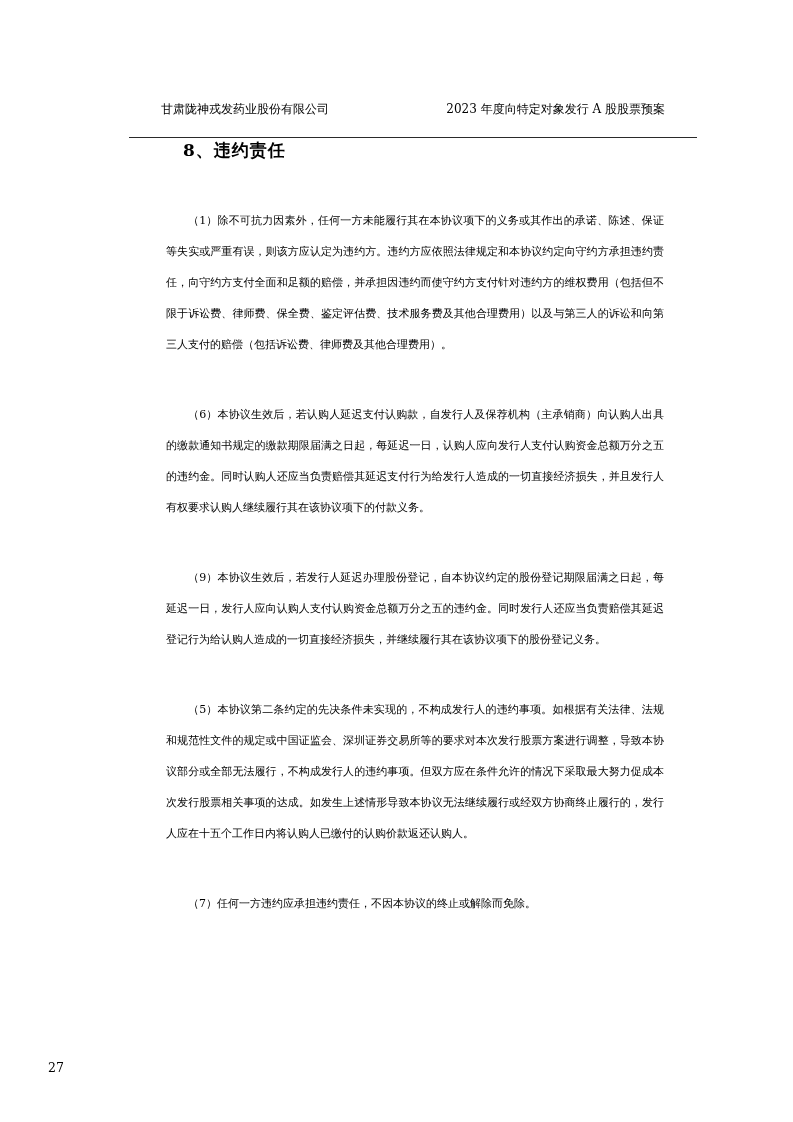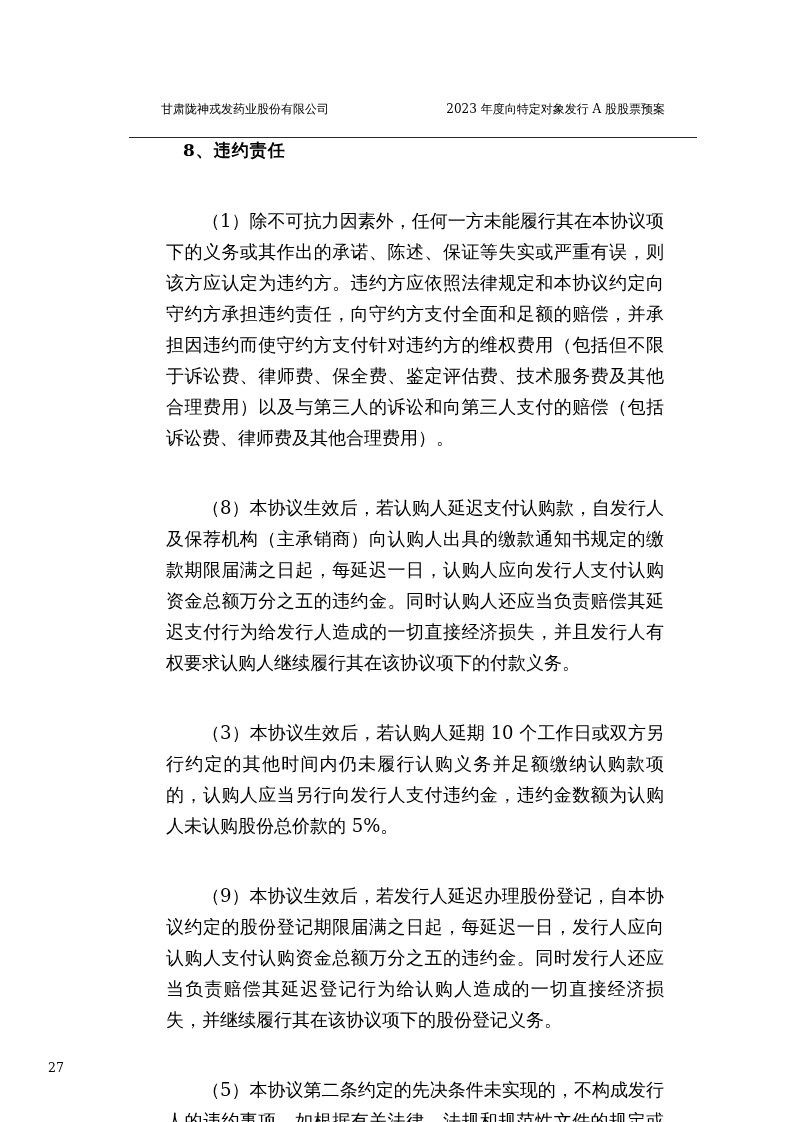--- a/index.html
+++ b/index.html
@@ -39,21 +39,21 @@
   }
   .section-heading {
     font-weight: bold;
     font-size: 17px;
     line-height: 22px;
     padding-left: 33px;
     margin-bottom: 12px;
     letter-spacing: 1px;
   }
   .para {
-    font-size: 18px;
+    font-size: 11px;
     line-height: 31px;
     text-align: justify;
     text-justify: inter-ideograph;
     text-indent: 2em;
     margin-top: 7px;
     word-break: break-all;
   }
   .footer {
     position: absolute;
     left: 0;
@@ -68,22 +68,21 @@
 <div class="page">
 
   <div class="header">
     <span>甘肃陇神戎发药业股份有限公司</span>
     <span>2023 年度向特定对象发行 A 股股票预案</span>
   </div>
 
   <div class="content">
     <div class="section-heading">8、违约责任</div>
     <p class="para">（1）除不可抗力因素外，任何一方未能履行其在本协议项下的义务或其作出的承诺、陈述、保证等失实或严重有误，则该方应认定为违约方。违约方应依照法律规定和本协议约定向守约方承担违约责任，向守约方支付全面和足额的赔偿，并承担因违约而使守约方支付针对违约方的维权费用（包括但不限于诉讼费、律师费、保全费、鉴定评估费、技术服务费及其他合理费用）以及与第三人的诉讼和向第三人支付的赔偿（包括诉讼费、律师费及其他合理费用）。</p>
-    <p class="para">（8）本协议生效后，若认购人延迟支付认购款，自发行人及保荐机构（主承销商）向认购人出具的缴款通知书规定的缴款期限届满之日起，每延迟一日，认购人应向发行人支付认购资金总额万分之五的违约金。同时认购人还应当负责赔偿其延迟支付行为给发行人造成的一切直接经济损失，并且发行人有权要求认购人继续履行其在该协议项下的付款义务。</p>
-    <p class="para">（3）本协议生效后，若认购人延期 10 个工作日或双方另行约定的其他时间内仍未履行认购义务并足额缴纳认购款项的，认购人应当另行向发行人支付违约金，违约金数额为认购人未认购股份总价款的 5%。</p>
+    <p class="para">（6）本协议生效后，若认购人延迟支付认购款，自发行人及保荐机构（主承销商）向认购人出具的缴款通知书规定的缴款期限届满之日起，每延迟一日，认购人应向发行人支付认购资金总额万分之五的违约金。同时认购人还应当负责赔偿其延迟支付行为给发行人造成的一切直接经济损失，并且发行人有权要求认购人继续履行其在该协议项下的付款义务。</p>
     <p class="para">（9）本协议生效后，若发行人延迟办理股份登记，自本协议约定的股份登记期限届满之日起，每延迟一日，发行人应向认购人支付认购资金总额万分之五的违约金。同时发行人还应当负责赔偿其延迟登记行为给认购人造成的一切直接经济损失，并继续履行其在该协议项下的股份登记义务。</p>
     <p class="para">（5）本协议第二条约定的先决条件未实现的，不构成发行人的违约事项。如根据有关法律、法规和规范性文件的规定或中国证监会、深圳证券交易所等的要求对本次发行股票方案进行调整，导致本协议部分或全部无法履行，不构成发行人的违约事项。但双方应在条件允许的情况下采取最大努力促成本次发行股票相关事项的达成。如发生上述情形导致本协议无法继续履行或经双方协商终止履行的，发行人应在十五个工作日内将认购人已缴付的认购价款返还认购人。</p>
     <p class="para">（7）任何一方违约应承担违约责任，不因本协议的终止或解除而免除。</p>
   </div>
 
   <div class="footer">
     <span>27</span>
   </div>
 
 </div>

